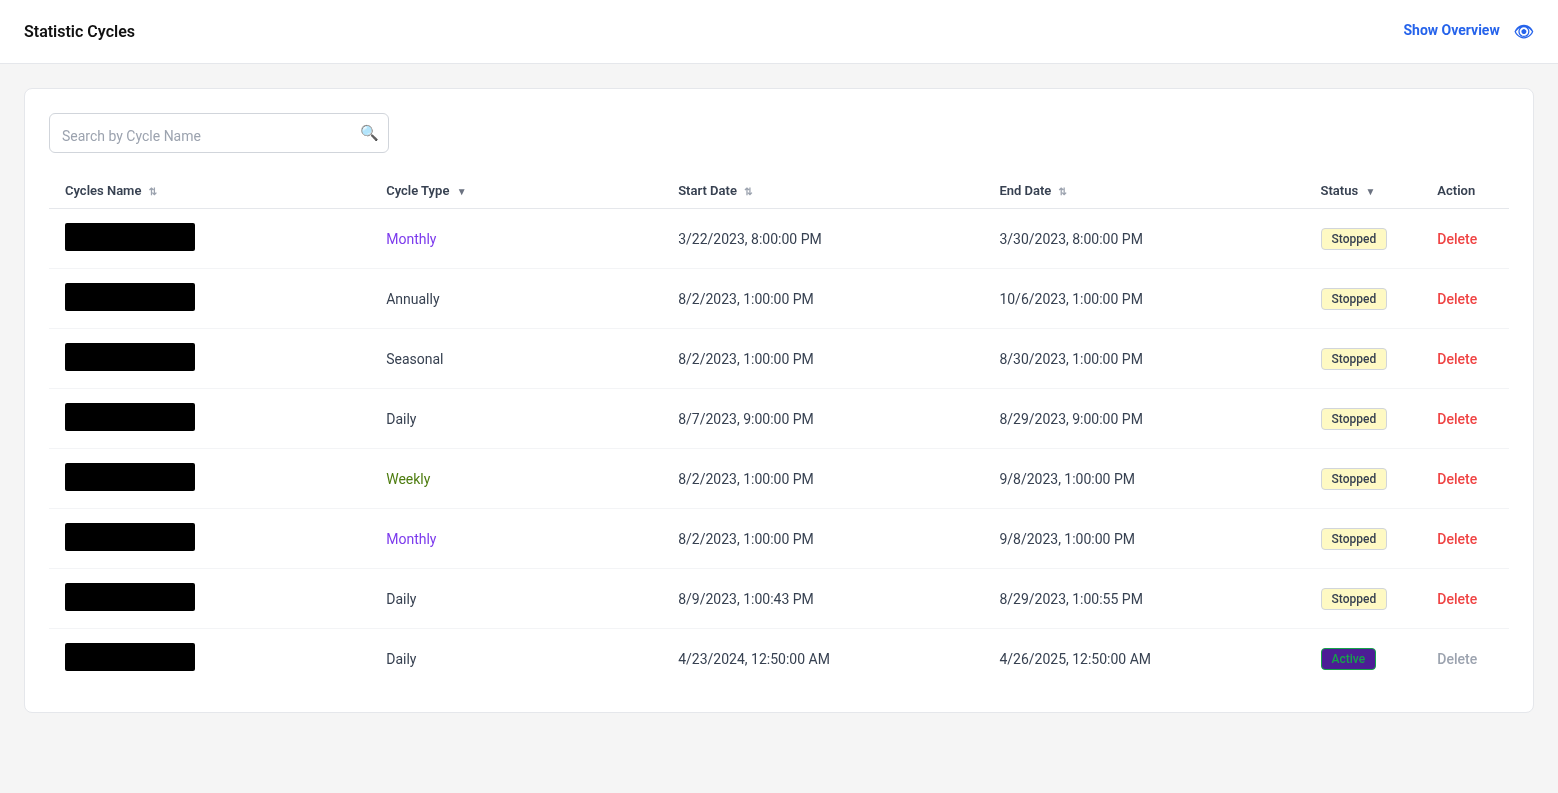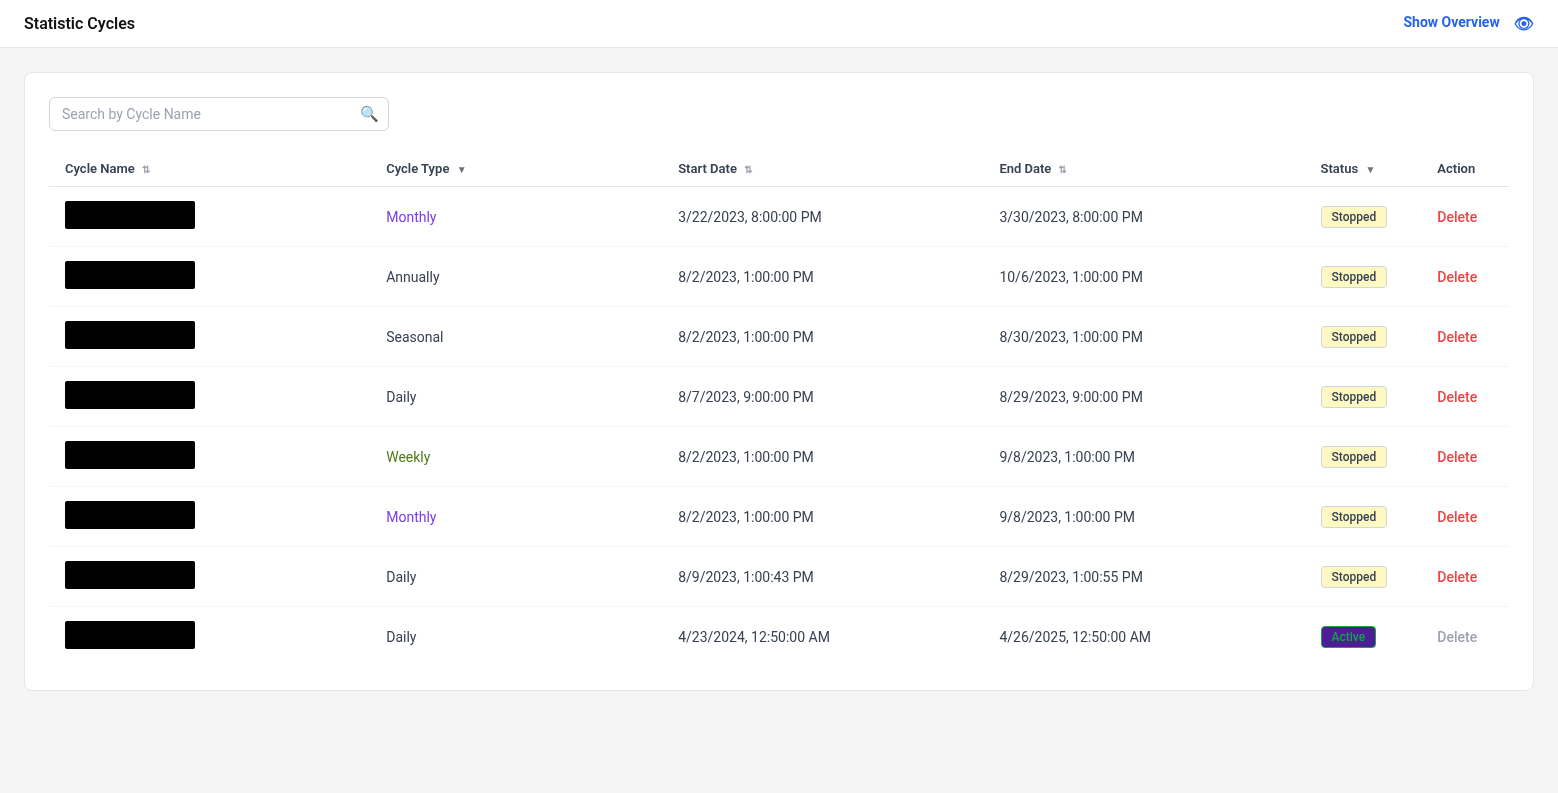--- a/index.html
+++ b/index.html
@@ -15,21 +15,21 @@
       font-size: 14px;
     }
 
     .top-bar {
       background: #fff;
       border-bottom: 1px solid #e5e7eb;
       padding: 10px 24px;
       display: flex;
       align-items: center;
       justify-content: space-between;
-      height: 48px;
+      height: 64px;
     }
 
     .page-title {
       font-size: 16px;
       font-weight: 600;
       color: #111;
     }
 
     .show-overview-link {
       color: #2563eb;
@@ -108,21 +108,21 @@
 
     .search-wrapper {
       position: relative;
       display: inline-flex;
       align-items: center;
     }
 
     .search-input {
       border: 1px solid #d1d5db;
       border-radius: 6px;
-      padding: 8px 36px 8px 12px;
+      padding: 14px 36px 8px 12px;
       font-size: 14px;
       color: #555;
       width: 340px;
       outline: none;
     }
 
     .search-input::placeholder {
       color: #9ca3af;
     }
 
@@ -277,21 +277,21 @@
       <div class="search-wrapper">
         <input class="search-input" type="text" placeholder="Search by Cycle Name" style="">
         <span class="search-icon">🔍</span>
       </div>
     </div>
 
     <table>
       <thead>
         <tr>
           <th class="col-cycle-name">
-            <span>Cycle Name</span>
+            <span>Cycles Name</span>
             <span class="sort-icon">⇅</span>
           </th>
           <th class="col-cycle-type">
             <span>Cycle Type</span>
             <span class="filter-icon">▼</span>
           </th>
           <th class="col-start-date">
             <span>Start Date</span>
             <span class="sort-icon">⇅</span>
           </th>

